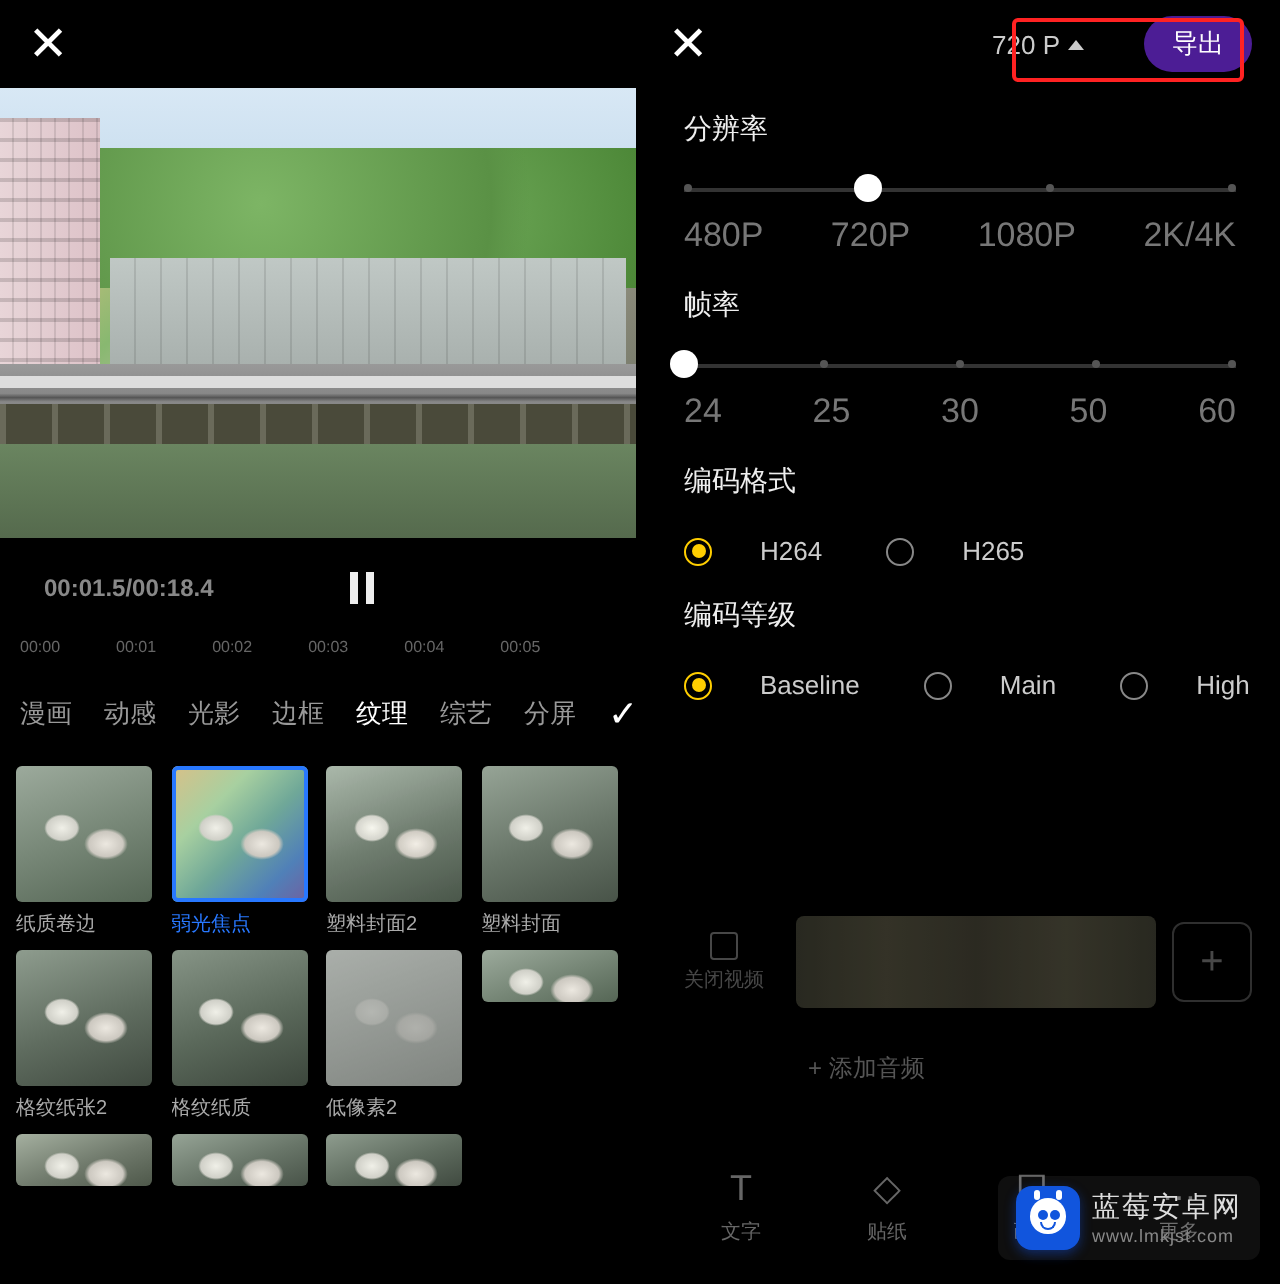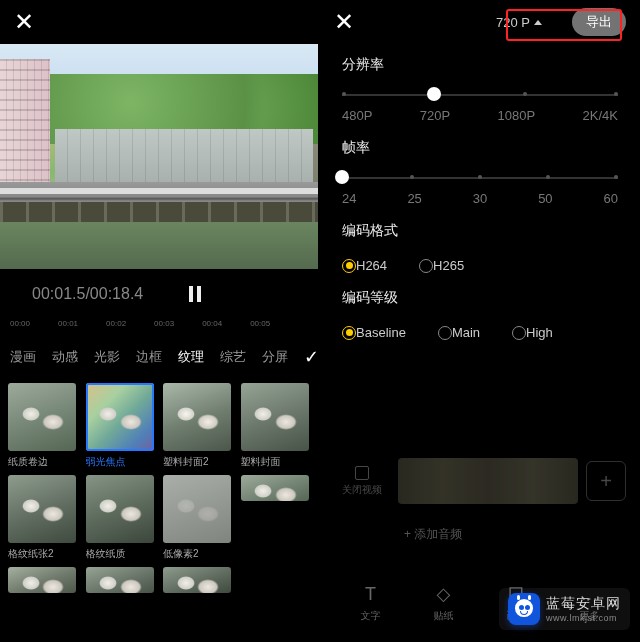--- a/index.html
+++ b/index.html
@@ -4,34 +4,34 @@
 <style>
   * { margin:0; padding:0; box-sizing:border-box; font-family:-apple-system,BlinkMacSystemFont,"Segoe UI",sans-serif; }
   body { background:#000; width:640px; height:642px; overflow:hidden; position:relative; }
   .panel { position:absolute; top:0; height:642px; background:#000; }
   .left { left:0; width:318px; }
   .right { left:320px; width:320px; }
   .topbar { height:44px; display:flex; align-items:center; padding:0 14px; justify-content:space-between; }
   .close-x { color:#fff; font-size:24px; font-weight:200; cursor:pointer; }
   .res-drop { color:#ccc; font-size:13px; padding:4px 6px; display:flex; align-items:center; gap:4px; cursor:pointer; }
   .caret { width:0; height:0; border-left:4px solid transparent; border-right:4px solid transparent; border-bottom:5px solid #ccc; }
-  .export-btn { background:#737373; color:#fff; font-size:13px; padding:5px 14px; border-radius:14px; cursor:pointer; }
+  .export-btn { background:#4c1d95; color:#fff; font-size:13px; padding:5px 14px; border-radius:14px; cursor:pointer; }
   .highlight-box { position:absolute; top:9px; left:506px; width:116px; height:32px; border:2px solid #ff2222; border-radius:3px; pointer-events:none; }
   .video-area { height:225px; background:linear-gradient(140deg,#b8cfe0 0%,#d0c080 20%,#88b870 35%,#c0c0a8 48%,#a0a890 60%,#888878 75%,#606858 100%); position:relative; overflow:hidden; }
   .sky { position:absolute; top:0; left:0; right:0; height:48px; background:linear-gradient(180deg,#d8e8f5 0%,#c8ddee 100%); }
   .greenery { position:absolute; top:30px; left:50px; right:0; height:70px; background:radial-gradient(circle at 30% 40%,#7db565 0%,#5a9145 60%,transparent 70%),radial-gradient(circle at 70% 50%,#6ba555 0%,#4a8535 50%,transparent 65%); }
   .building { position:absolute; top:15px; left:0; width:50px; height:140px; background:linear-gradient(90deg,#e8d5d8 0%,#ddc2c8 100%); }
   .building::before{content:"";position:absolute;top:0;left:0;right:0;bottom:0;background:repeating-linear-gradient(0deg,transparent 0,transparent 8px,rgba(0,0,0,.15) 8px,rgba(0,0,0,.15) 10px),repeating-linear-gradient(90deg,transparent 0,transparent 6px,rgba(0,0,0,.1) 6px,rgba(0,0,0,.1) 7px);}
   .greybldg { position:absolute; top:85px; left:55px; right:5px; height:55px; background:linear-gradient(180deg,#c0c8c5 0%,#a8b0ad 100%); }
   .greybldg::before{content:"";position:absolute;top:0;left:0;right:0;bottom:0;background:repeating-linear-gradient(90deg,transparent 0,transparent 12px,rgba(0,0,0,.1) 12px,rgba(0,0,0,.1) 13px);}
   .bridge { position:absolute; top:138px; left:0; right:0; height:42px; background:linear-gradient(180deg,#999 0%,#888 35%,#555 40%,#888 45%,#777 100%); }
   .bridge::before{content:"";position:absolute;top:6px;left:0;right:0;height:6px;background:#ddd;}
   .bridge::after{content:"";position:absolute;bottom:0;left:0;right:0;height:22px;background:repeating-linear-gradient(90deg,#6a6a5a 0,#6a6a5a 3px,#4a4a3a 3px,#4a4a3a 26px);}
   .below { position:absolute; top:178px; left:0; right:0; bottom:0; background:linear-gradient(180deg,#6a8560 0%,#556a4d 100%); }
-  .controls { height:50px; display:flex; align-items:center; justify-content:space-between; padding:0 32px; color:#888; font-size:16px; }
+  .controls { height:50px; display:flex; align-items:center; justify-content:space-between; padding:0 22px; color:#888; font-size:12px;font-weight:bold; }
   .pause-icon { display:flex; gap:4px; cursor:pointer; }
   .pause-icon span { width:4px; height:16px; background:#eee; }
   .ruler { height:18px; display:flex; padding:0 10px; color:#666; font-size:8px; gap:28px; overflow:hidden; position:relative; }
   .tabs { height:40px; display:flex; align-items:center; gap:16px; padding:0 10px; color:#999; font-size:13px; }
   .tab { cursor:pointer; white-space:nowrap; flex:0 0 auto; }
   .tab.active { color:#fff; position:relative; }
   .check { margin-left:auto; font-size:18px; color:#fff; }
   .thumbs { padding:6px 8px; display:grid; grid-template-columns:repeat(4,1fr); gap:6px 8px; }
   .thumb { width:68px; }
   .thumb-img { width:68px; height:68px; background:linear-gradient(160deg,#8a9a8a 0%,#5a6a5a 60%,#3e4a3e 100%); border-radius:3px; position:relative; overflow:hidden; }
@@ -51,23 +51,23 @@
   .thumb.selected .thumb-label { color:#2878ff; }
   .thumb-label { color:#aaa; font-size:10px; margin-top:4px; white-space:nowrap; overflow:hidden; }
   
   .section { padding:12px 22px 4px; }
   .sec-title { color:#eee; font-size:14px; margin-bottom:18px; }
   .slider { position:relative; height:6px; }
   .slider-track { position:absolute; left:0; right:0; top:2px; height:2px; background:#333; }
   .slider-ticks { position:relative; display:flex; justify-content:space-between; }
   .slider-tick { width:4px; height:4px; background:#555; border-radius:50%; margin-top:0px; }
   .slider-thumb { position:absolute; top:-5px; width:14px; height:14px; background:#fff; border-radius:50%; transform:translateX(-50%); }
-  .slider-labels { display:flex; justify-content:space-between; color:#777; font-size:13px; margin-top:10px;align-items:center; }
+  .slider-labels { display:flex; justify-content:space-between; color:#777; font-size:17px; margin-top:10px;align-items:center; }
   .radio-row { display:flex; gap:32px; }
-  .radio { display:flex; align-items:center; gap:0; color:#ccc; font-size:13px; cursor:pointer; }
+  .radio { display:flex; align-items:center; gap:24px; color:#ccc; font-size:13px; cursor:pointer; }
   .radio-dot { width:14px; height:14px; border:1.5px solid #888; border-radius:50%; display:flex; align-items:center; justify-content:center; }
   .radio.active .radio-dot { border-color:#ffce00; }
   .radio.active .radio-dot::after { content:""; width:7px; height:7px; background:#ffce00; border-radius:50%; }
   .filesize { text-align:center; color:#777; font-size:12px; margin-top:16px; }
   .right-bottom { position:absolute; bottom:0; left:0; right:0; height:210px; padding:10px 14px; }
   .timeline-ghost { height:78px; display:flex; align-items:center; gap:8px; opacity:.7; }
   .ghost-block { flex:0 0 56px; height:60px; display:flex; flex-direction:column; align-items:center; justify-content:center; color:#666; font-size:10px; gap:3px; }
   .ghost-strip { background:linear-gradient(90deg,#3a3a2e 0%,#4a4838 25%,#3e3c30 50%,#4c4a3a 75%,#3a3a2e 100%); height:46px; flex:1; border-radius:4px; position:relative; }
   .ghost-strip::before{content:"";position:absolute;top:4px;right:4px;color:#ccc;font-size:8px;}
   .ghost-add { flex:0 0 40px; height:40px; border:1px solid #444; border-radius:6px; display:flex; align-items:center; justify-content:center; color:#666; font-size:20px; }

